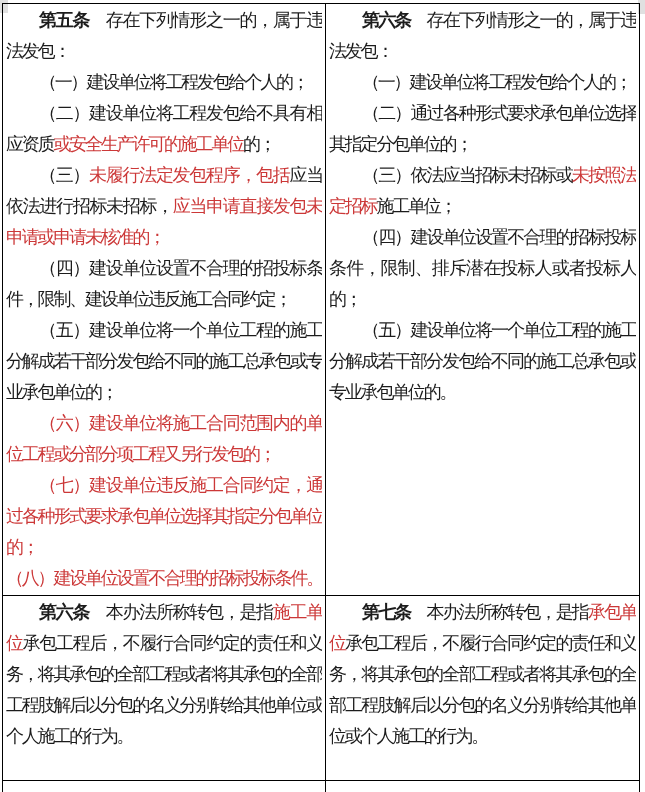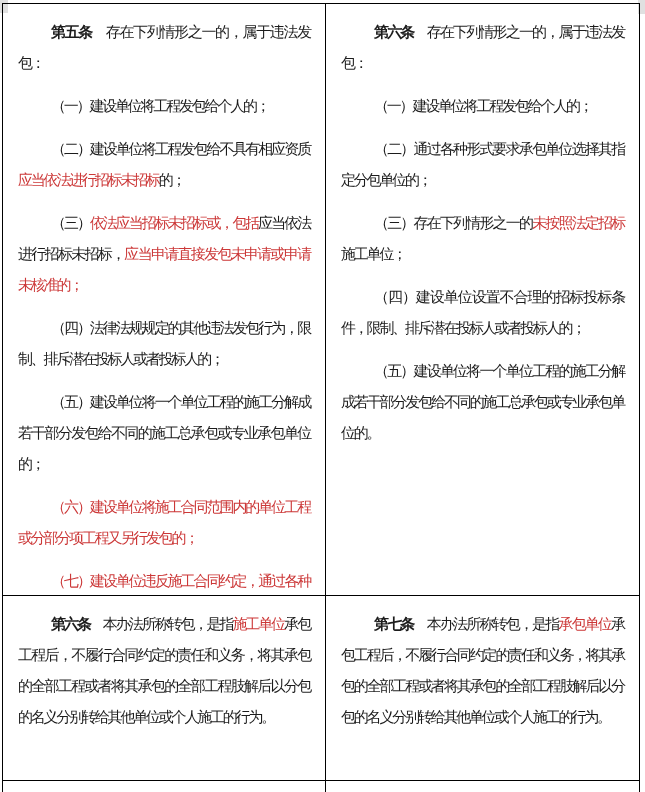--- a/index.html
+++ b/index.html
@@ -34,22 +34,22 @@
   td.cell{
     border:1px solid var(--border);
     vertical-align:top;
     padding:1px 3px;
   }
   .cellbox{overflow:hidden;}
   tr.row1 .cellbox{height:589px;}
   tr.row2 .cellbox{height:182px;}
   tr.row3 .cellbox{height:48px;}
   .cellbox p{
-    margin:12px;
-    font-size:15px;
+    margin:0;
+    font-size:18px;
     line-height:31px;
     letter-spacing:-2.2px;
     color:var(--black);
     text-align:justify;
     text-indent:33px;
   }
   .cellbox p.no-indent{text-indent:0;}
   .cellbox .red{color:var(--red);}
   .cellbox .bold{font-weight:bold;}
 </style>
@@ -64,35 +64,35 @@
     <colgroup>
       <col style="width:323px">
       <col style="width:314px">
     </colgroup>
     <tbody>
       <tr class="row1">
         <td class="cell">
           <div class="cellbox">
               <p><span class="bold">第五条</span><span>　存在下列情形之一的，属于违法发包：</span></p>
               <p><span>（一）建设单位将工程发包给个人的；</span></p>
-              <p><span>（二）建设单位将工程发包给不具有相应资质</span><span class="red">应当依法进行招标未招标</span><span>的；</span></p>
-              <p><span>（三）</span><span class="red">依法应当招标未招标或，包括</span><span>应当依法进行招标未招标，</span><span class="red">应当申请直接发包未申请或申请未核准的；</span></p>
-              <p><span>（四）法律法规规定的其他违法发包行为，限制、排斥潜在投标人或者投标人的；</span></p>
+              <p><span>（二）建设单位将工程发包给不具有相应资质</span><span class="red">或安全生产许可的施工单位</span><span>的；</span></p>
+              <p><span>（三）</span><span class="red">未履行法定发包程序，包括</span><span>应当依法进行招标未招标，</span><span class="red">应当申请直接发包未申请或申请未核准的；</span></p>
+              <p><span>（四）建设单位设置不合理的招投标条件，限制、建设单位违反施工合同约定；</span></p>
               <p><span>（五）建设单位将一个单位工程的施工分解成若干部分发包给不同的施工总承包或专业承包单位的；</span></p>
               <p><span class="red">（六）建设单位将施工合同范围内的单位工程或分部分项工程又另行发包的；</span></p>
               <p><span class="red">（七）建设单位违反施工合同约定，通过各种形式要求承包单位选择其指定分包单位的；</span></p>
               <p class="no-indent"><span class="red">（八）建设单位设置不合理的招标投标条件。</span></p>
             </div>
         </td>
         <td class="cell">
           <div class="cellbox">
               <p><span class="bold">第六条</span><span>　存在下列情形之一的，属于违法发包：</span></p>
               <p><span>（一）建设单位将工程发包给个人的；</span></p>
               <p><span>（二）通过各种形式要求承包单位选择其指定分包单位的；</span></p>
-              <p><span>（三）存在下列情形之一的</span><span class="red">未按照法定招标</span><span>施工单位；</span></p>
+              <p><span>（三）依法应当招标未招标或</span><span class="red">未按照法定招标</span><span>施工单位；</span></p>
               <p><span>（四）建设单位设置不合理的招标投标条件，限制、排斥潜在投标人或者投标人的；</span></p>
               <p><span>（五）建设单位将一个单位工程的施工分解成若干部分发包给不同的施工总承包或专业承包单位的。</span></p>
             </div>
         </td>
       </tr>
       <tr class="row2">
         <td class="cell">
           <div class="cellbox">
               <p><span class="bold">第六条</span><span>　本办法所称转包，是指</span><span class="red">施工单位</span><span>承包工程后，不履行合同约定的责任和义务，将其承包的全部工程或者将其承包的全部工程肢解后以分包的名义分别转给其他单位或个人施工的行为。</span></p>
             </div>

